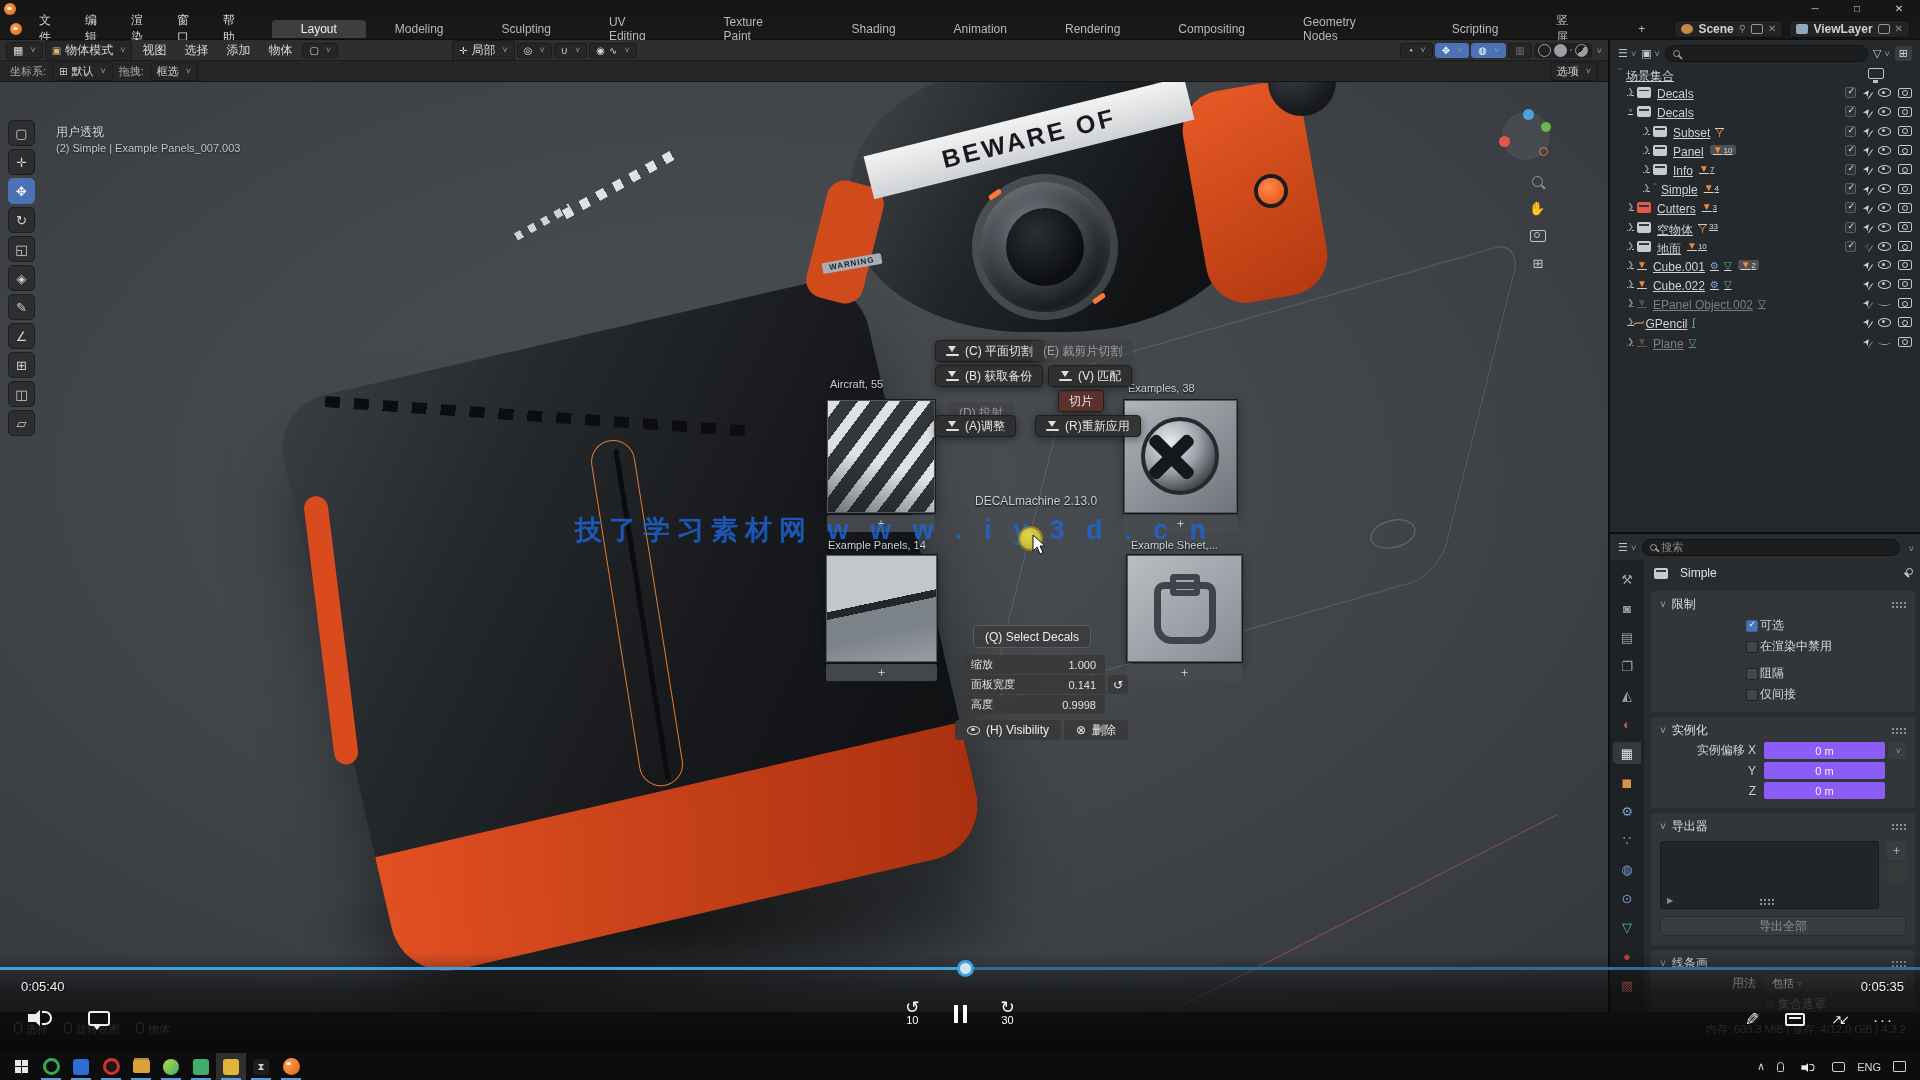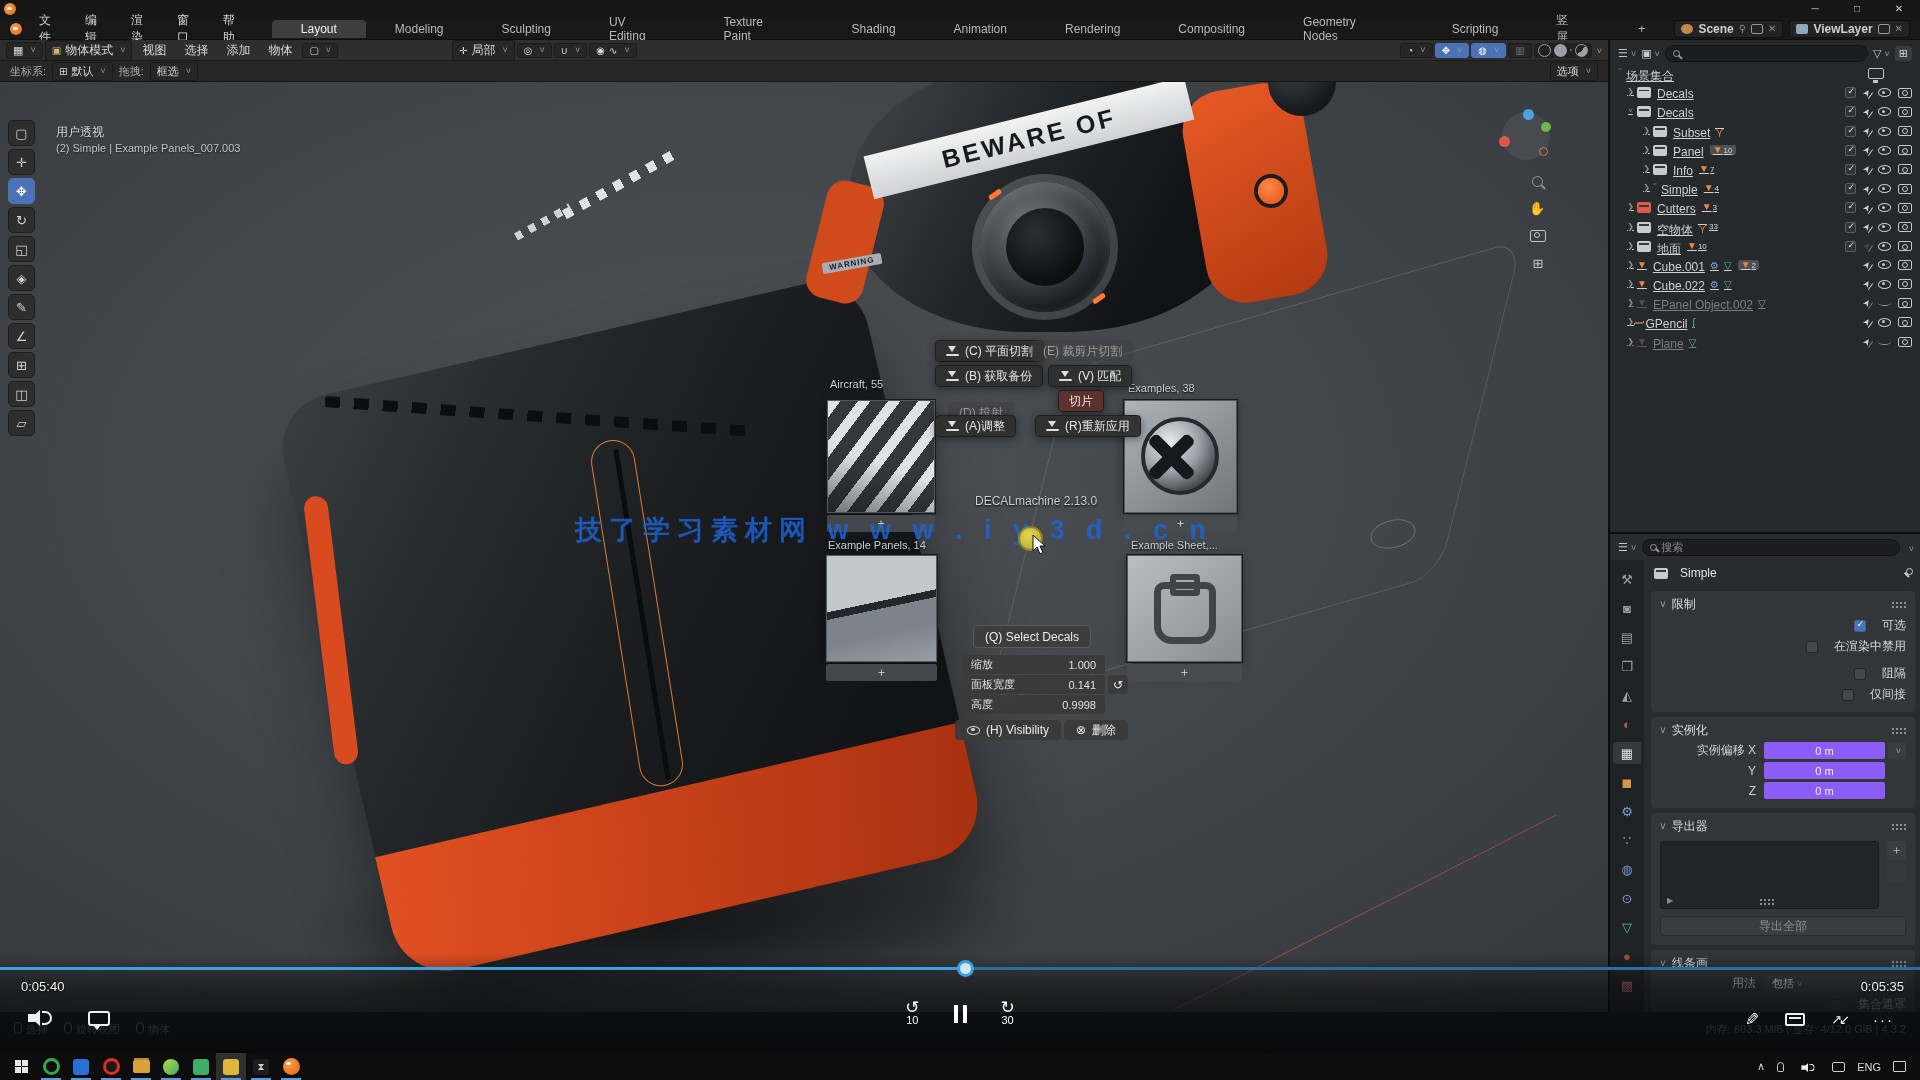--- a/index.html
+++ b/index.html
@@ -133,21 +133,21 @@
   .ptab.active{background:#36393b;color:#e4e4e4;}
   .pbody{position:absolute;left:34px;top:26px;right:0;bottom:0;overflow:hidden;}
   .pbread{display:flex;align-items:center;gap:6px;padding:6px 10px;font-size:12px;color:#e2e2e2;}
   .pin{width:10px;height:10px;position:relative;margin-left:auto;}
   .pin::before{content:"";position:absolute;left:4px;top:0;width:5px;height:5px;border-radius:50%;border:1.5px solid #cfcfcf;}
   .pin::after{content:"";position:absolute;left:2px;top:6px;width:6px;height:1.5px;background:#cfcfcf;transform:rotate(45deg);}
   .ppanel{background:#333638;border-radius:4px;margin:5px 7px;padding:5px 9px 9px;}
   .ptitle{font-size:12px;color:#dedede;display:flex;align-items:center;gap:6px;}
   .ptitle::before{content:"˅";color:#a8a8a8;font-size:10px;}
   .dots{margin-left:auto;width:15px;height:8px;background:radial-gradient(circle,#8f8f8f 1px,transparent 1.3px);background-size:4px 4px;}
-  .pcbrow{display:flex;align-items:center;gap:16px;font-size:12px;color:#d6d6d6;margin:4px 0 0 86px;justify-content:flex-end;}
+  .pcbrow{display:flex;align-items:center;gap:2px;font-size:12px;color:#d6d6d6;margin:4px 0 0 86px;}
   .pcb{width:12px;height:12px;border-radius:2px;background:#43464a;border:1px solid #232323;position:relative;flex:0 0 12px;}
   .pcb.on{background:#4a72b5;border-color:#3c619e;}
   .pcb.on::after{content:"✓";color:#fff;font-size:9px;position:absolute;left:1.5px;top:-2px;}
   .dim{opacity:.55;}
   .pfrow{display:flex;align-items:center;margin-top:3px;font-size:12px;color:#cfcfcf;}
   .pflabel{width:104px;text-align:right;padding-right:8px;flex:0 0 104px;}
   .pfield{flex:1;background:#8b5cf6;border-radius:2px;height:17px;display:flex;align-items:center;justify-content:center;color:#f4f4f4;font-size:11px;}
   .pfbtn{width:18px;height:17px;background:#3a3d3f;border-radius:2px;margin-left:3px;color:#bdbdbd;font-size:9px;display:flex;align-items:center;justify-content:center;}
   .bigbtn{margin:7px 0 0;background:#3a3d3f;border:1px solid #2a2a2a;border-radius:4px;height:20px;color:#8f8f8f;
     font-size:12px;display:flex;align-items:center;justify-content:center;}

